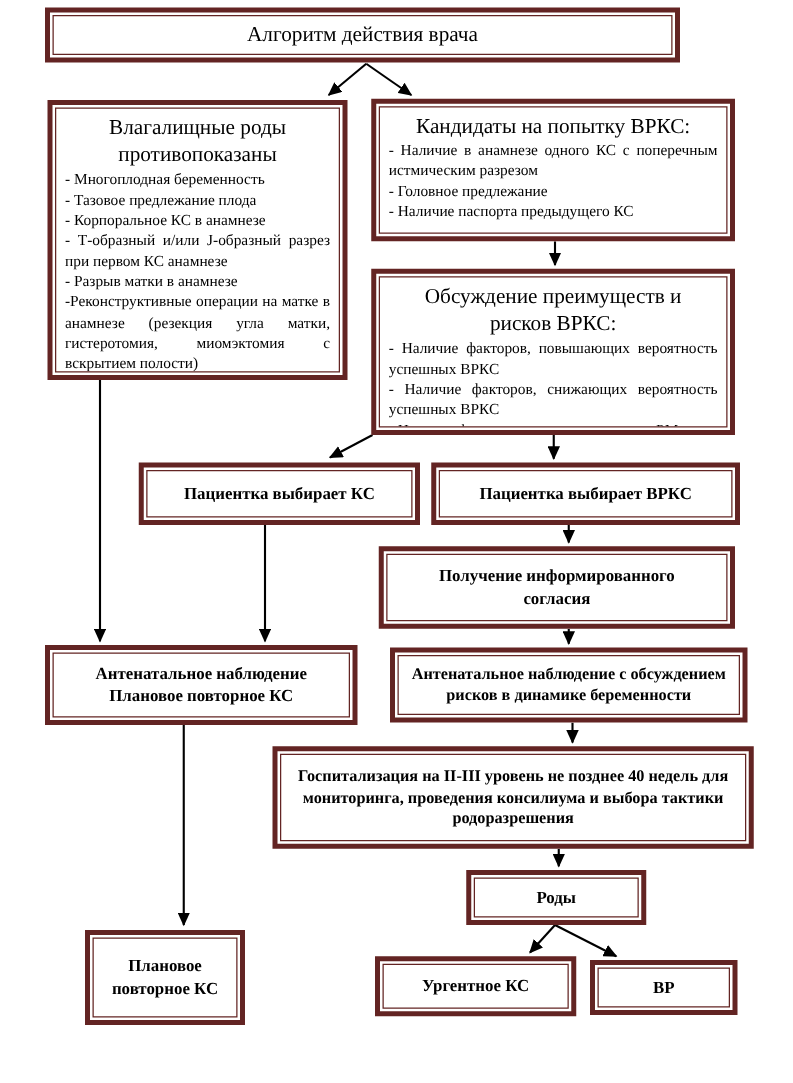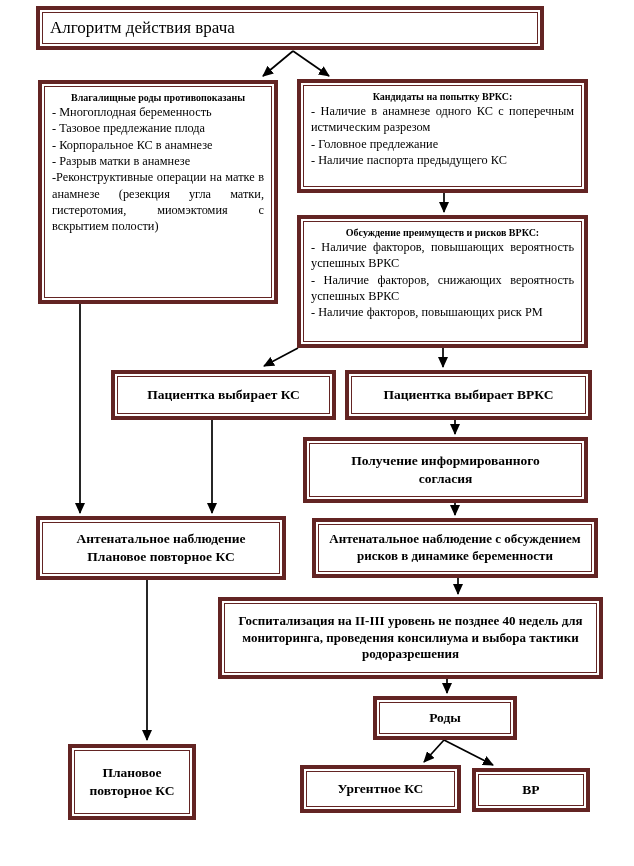--- a/index.html
+++ b/index.html
@@ -26,24 +26,24 @@
     border: 1px solid var(--maroon);
     width: 100%;
     height: 100%;
     display: flex;
     flex-direction: column;
     justify-content: center;
     padding: 2px 7px;
     overflow: hidden;
   }
   .inner.top { justify-content: flex-start; padding-top: 4px; }
-  .title-text { text-align: left; font-size: 17px; font-weight: normal; line-height: 1.2; }
+  .title-text { text-align: center; font-size: 17px; font-weight: normal; line-height: 1.2; }
   .label  { text-align: center; font-weight: bold; font-size: 13.5px; line-height: 1.3; }
   .label.small { font-size: 13px; }
-  .heading { text-align: center; font-weight: bold; font-size: 10px; line-height: 1.3; }
+  .heading { text-align: center; font-weight: normal; font-size: 17px; line-height: 1.3; }
   .items .li { text-align: justify; font-weight: normal; font-size: 12.3px; line-height: 1.33; }
 </style>
 </head>
 <body>
 
 <div class="canvas">
 
   <svg class="arrows" xmlns="http://www.w3.org/2000/svg">
     <defs>
       <marker id="ah" markerUnits="userSpaceOnUse" markerWidth="12" markerHeight="10" refX="10" refY="5" orient="auto">
@@ -74,20 +74,21 @@
     </div>
   </div>
 
   <div class="node" style="left:38px; top:80px; width:240px; height:224px;">
     <div class="inner top">
       <div class="heading">Влагалищные роды противопоказаны</div>
       <div class="items">
           <div class="li">- Многоплодная беременность</div>
           <div class="li">- Тазовое предлежание плода</div>
           <div class="li">- Корпоральное КС в анамнезе</div>
+          <div class="li">- Т-образный и/или J-образный разрез при первом КС анамнезе</div>
           <div class="li">- Разрыв матки в анамнезе</div>
           <div class="li">-Реконструктивные операции на матке в анамнезе (резекция угла матки, гистеротомия, миомэктомия с вскрытием полости)</div>
         </div>
     </div>
   </div>
 
   <div class="node" style="left:297px; top:79px; width:291px; height:114px;">
     <div class="inner top">
       <div class="heading">Кандидаты на попытку ВРКС:</div>
       <div class="items">

